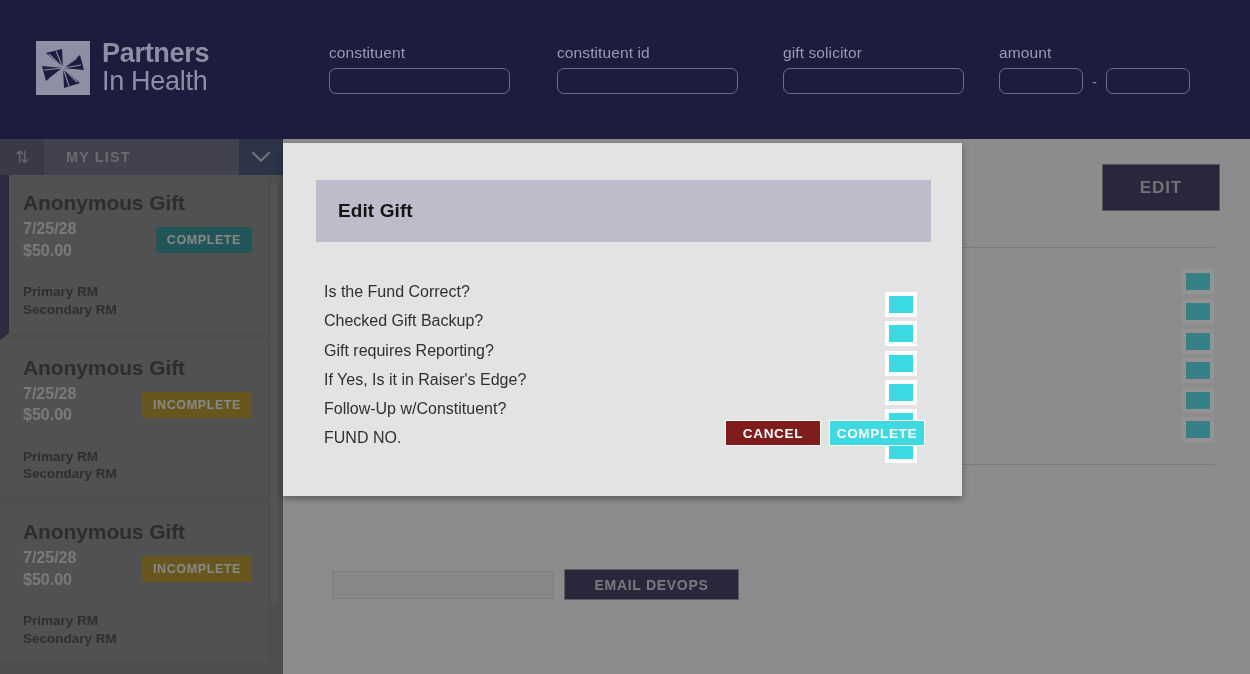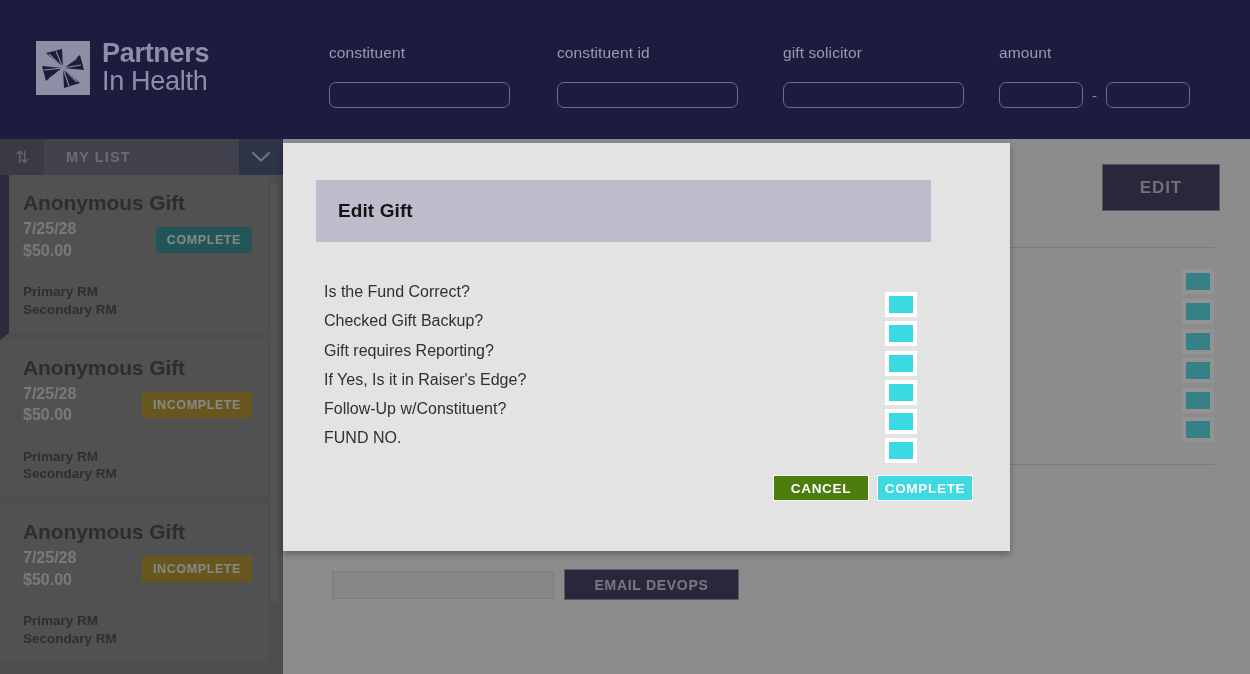--- a/index.html
+++ b/index.html
@@ -59,21 +59,21 @@
   }
 
   .filter-field {
     position: absolute;
     top: 44px;
   }
   .filter-label {
     display: block;
     color: #9a9ab0;
     font-size: 15.5px;
-    margin-bottom: 20px;
+    margin-bottom: 6px;
     letter-spacing: 0.1px;
   }
   .filter-input {
     display: block;
     background: transparent;
     border: 1px solid #6d6d88;
     border-radius: 7px;
     height: 26px;
     box-sizing: border-box;
     outline: none;
@@ -279,24 +279,23 @@
     height: 535px;
     background: rgba(48,48,48,0.52);
   }
 
   
   .modal {
     position: absolute;
     left: 283px;
     top: 143px;
     width: 679px;
-    height: 408px;
+    height: 353px;
     background: #e3e3e3;
     box-shadow: 0 3px 7px rgba(0,0,0,0.33);
-    padding-left: 48px;
   }
   .modal-header {
     position: absolute;
     left: 33px;
     top: 37px;
     width: 615px;
     height: 62px;
     background: #bcbcca;
     display: flex;
     align-items: center;
@@ -350,21 +349,21 @@
     display: flex;
     align-items: center;
     justify-content: center;
     color: #ffffff;
     font-size: 13.5px;
     font-weight: bold;
     letter-spacing: 0.7px;
     border: 1px solid #ffffff;
     box-sizing: border-box;
   }
-  .btn-cancel { background: #4d7c0f; }
+  .btn-cancel { background: #7f1d1d; }
   .btn-complete { background: #3fd9e2; }
 </style>
 </head>
 <body>
 
 <div id="app">
 
   <div class="topbar">
 
     <div class="logo-wrap">

